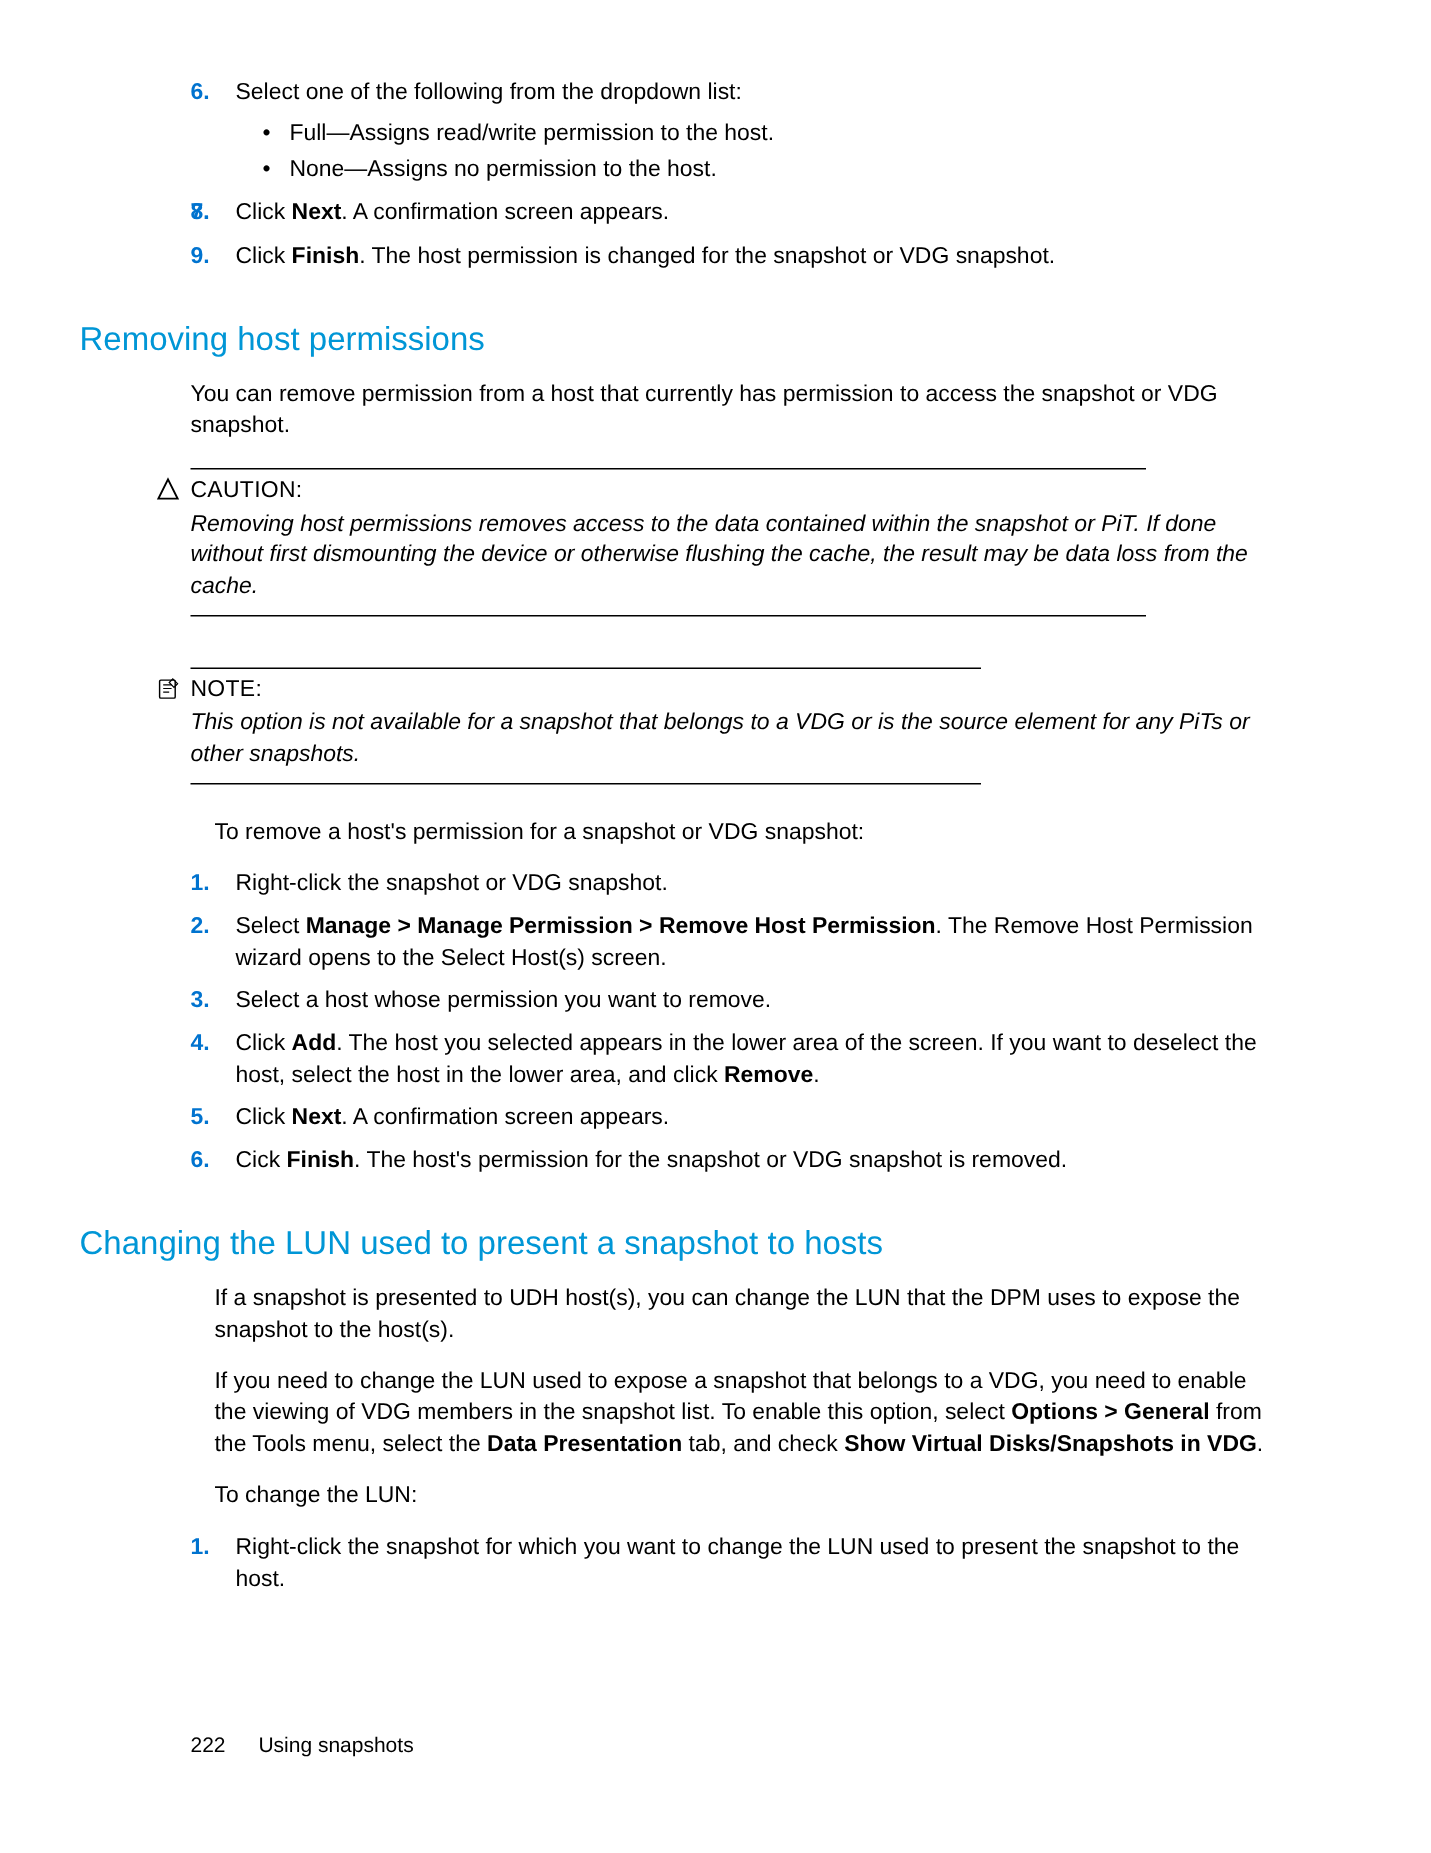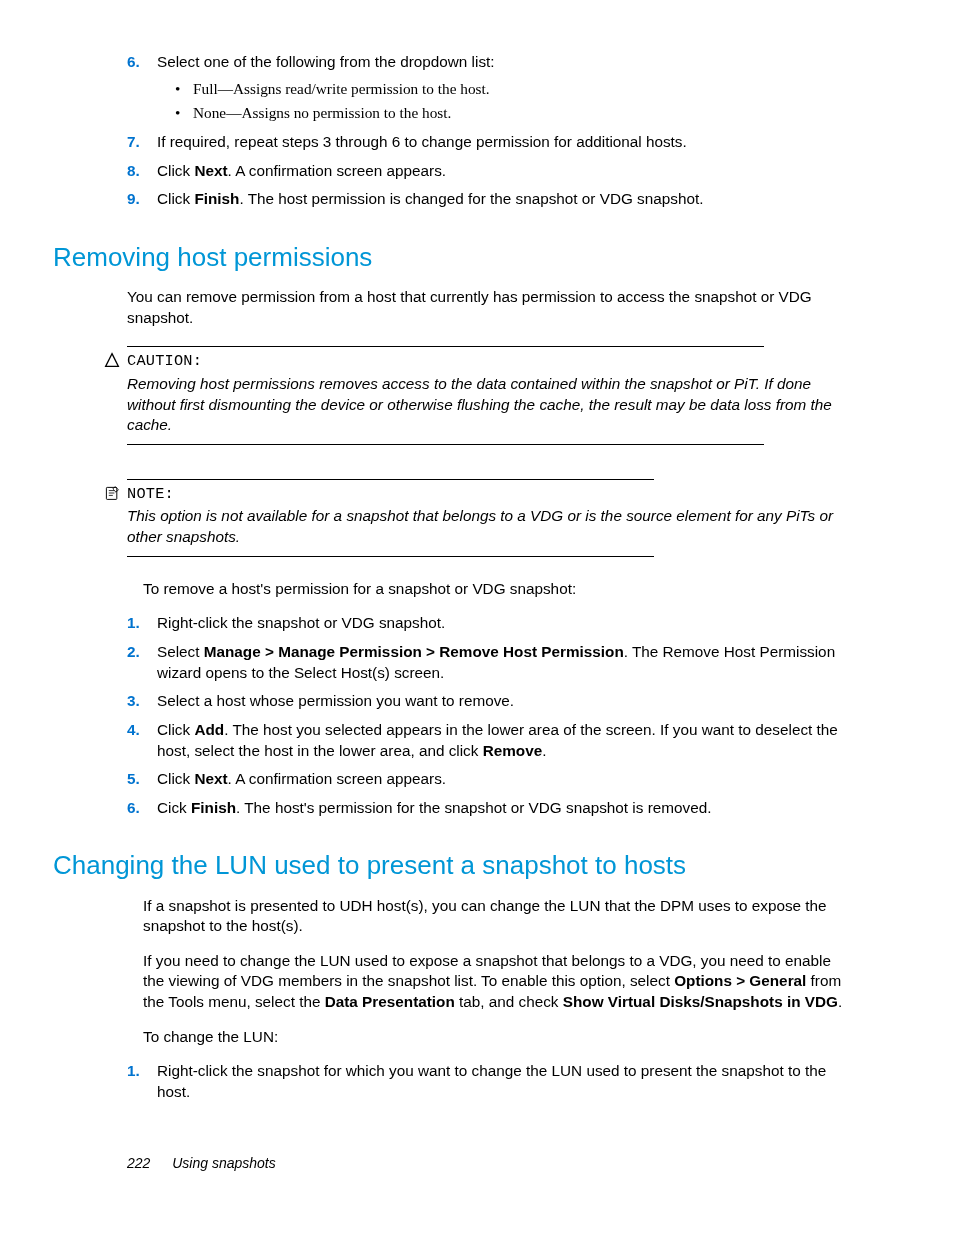--- a/index.html
+++ b/index.html
@@ -36,37 +36,36 @@
     position: absolute;
     left: 0;
     top: 0;
     color: #0073cf;
     font-weight: bold;
   }
   ul.bullets {
     list-style: none;
     padding: 0;
     margin: 6px 0 0 18px;
-    font-family: Liberation Serif, serif;
   }
   ul.bullets > li {
     position: relative;
     padding-left: 18px;
     margin: 0 0 4px 0;
   }
   ul.bullets > li::before {
     content: "•";
     position: absolute;
     left: 0;
     top: 0;
   }
   h2.section-heading {
     color: #0096d6;
     font-weight: normal;
-    font-size: 26px;
+    font-size: 22px;
     margin: 30px 0 12px -74px;
     font-family: "Arial Narrow", Arial, sans-serif;
     font-stretch: condensed;
   }
   .intro-paragraph {
     margin: 0 0 18px 0;
   }
   .admonition {
     margin: 0 0 22px 0;
     position: relative;
@@ -80,40 +79,38 @@
     position: absolute;
     left: -24px;
     top: 6px;
     width: 18px;
     height: 18px;
     text-align: center;
   }
   .admonition .label {
     margin: 4px 0 2px 0;
     letter-spacing: 0.2px;
-    font-family: Liberation Mono, monospace;
   }
   .admonition .body {
     margin: 0 20px 6px 0;
     font-style: italic;
   }
   .admonition .rule-bottom {
     border: none;
     border-top: 1px solid #000;
     margin: 8px 90px 0 0;
   }
   .para {
     margin: 0 0 14px 16px;
   }
   .footer {
     position: absolute;
     bottom: 62px;
     left: 127px;
     font-size: 14px;
-    font-style: italic;
   }
   .footer .page-num {
     margin-right: 18px;
   }
   b { font-weight: bold; }
 </style>
 </head>
 <body>
 
 <div class="page">
@@ -123,21 +120,20 @@
       <li>
         <span class="num">6.</span>
         <span>Select one of the following from the dropdown list:</span>
         <ul class="bullets">
           <li>Full—Assigns read/write permission to the host.</li>
           <li>None—Assigns no permission to the host.</li>
         </ul>
       </li>
       <li>
         <span class="num">7.</span>
-        <span>If required, repeat steps 3 through 6 to change permission for additional hosts.</span>
       </li>
       <li>
         <span class="num">8.</span>
         <span><span>Click </span><b>Next</b><span>. A confirmation screen appears.</span></span>
       </li>
       <li>
         <span class="num">9.</span>
         <span><span>Click </span><b>Finish</b><span>. The host permission is changed for the snapshot or VDG snapshot.</span></span>
       </li>
     </ol>

